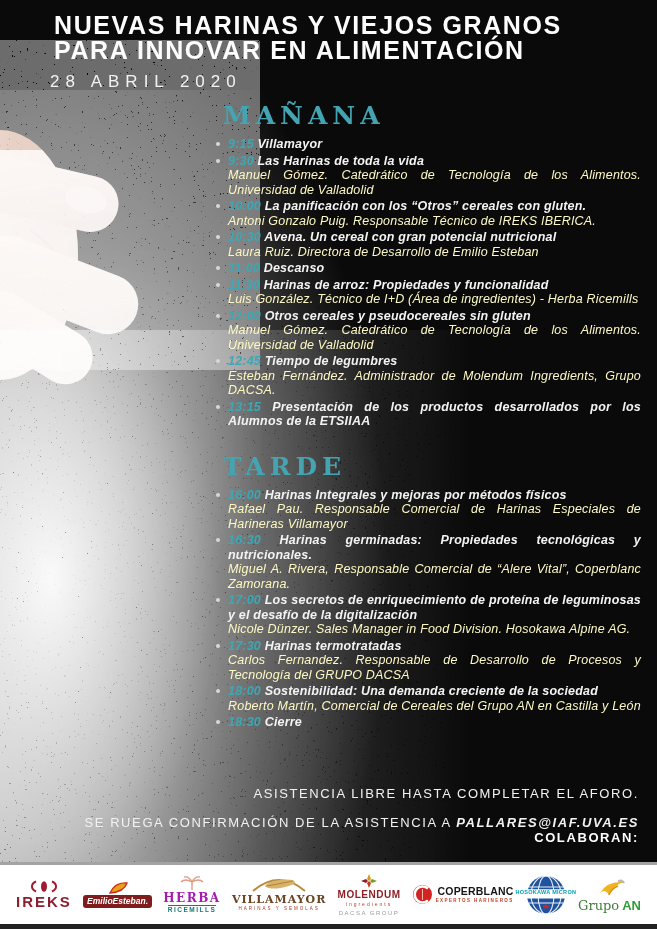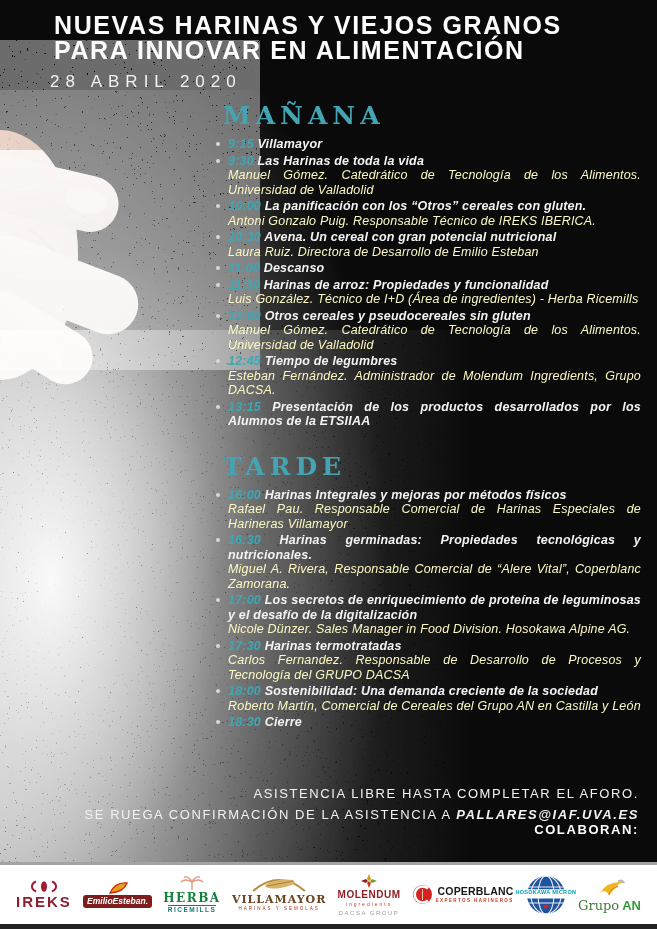--- a/index.html
+++ b/index.html
@@ -40,35 +40,35 @@
   .time{color:#3ea7b5;}
   .speaker{
     margin:0;text-align:justify;
     font-size:12.5px;line-height:14.5px;letter-spacing:0.2px;
     font-style:italic;font-weight:400;color:#fef9c3;
   }
 
   
   .notes{position:absolute;right:18px;top:786px;z-index:2;text-align:right;color:#f2f2f2;}
   .notes p{margin:0;font-size:13px;letter-spacing:1.6px;}
-  .notes .rsvp{margin-top:6px;}
+  .notes .rsvp{margin-top:14px;}
   .email{font-weight:bold;font-style:italic;}
   .colab{margin-top:9px;font-size:16px;font-weight:800;letter-spacing:2.8px;color:#ffffff;}
 
   
   .logo-band{
     position:absolute;left:0;right:0;bottom:0;height:62px;z-index:3;
     background:#ffffff;border-top:3px solid #a3a3a3;box-sizing:border-box;
     display:flex;align-items:center;justify-content:space-between;padding:0 16px;
   }
   .logo{display:flex;flex-direction:column;align-items:center;justify-content:center;line-height:1;}
   .ireks-text{font-size:15px;font-weight:800;color:#8c1f2f;letter-spacing:2px;margin-top:1px;}
   .ee-box{background:#7f1d1d;color:#fff;font-weight:bold;font-style:italic;font-size:8.5px;
           padding:2px 4px;border-radius:3px;margin-top:1px;}
-  .herba1{font-family:"DejaVu Serif",serif;font-weight:bold;font-size:12px;color:#15803d;letter-spacing:1.5px;margin-top:1px;text-align:right;}
+  .herba1{font-family:"DejaVu Serif",serif;font-weight:bold;font-size:12px;color:#a21caf;letter-spacing:1.5px;margin-top:1px;text-align:right;}
   .herba2{font-size:6.5px;font-weight:bold;color:#157a72;letter-spacing:1.5px;border-top:1px solid #157a72;padding-top:1px;margin-top:1px;}
   .mol1{font-size:10px;font-weight:800;color:#8e2025;letter-spacing:0.5px;margin-top:1px;}
   .mol2{font-size:5px;color:#c03a20;letter-spacing:2px;margin-top:2px;}
   .mol3{font-size:6px;color:#9b9b9b;letter-spacing:1.5px;margin-top:3px;}
   .villa1{font-family:"DejaVu Serif",serif;font-weight:bold;font-size:11px;color:#6b4423;letter-spacing:1px;margin-top:1px;}
   .villa2{font-size:4.5px;color:#a83326;letter-spacing:2px;margin-top:2px;}
   .lg-coper{flex-direction:row;gap:3px;}
   .coper-col{display:flex;flex-direction:column;align-items:flex-end;}
   .coper1{font-size:10.5px;font-weight:800;color:#161616;letter-spacing:0.2px;}
   .coper2{font-size:4.5px;font-weight:bold;color:#c03a20;letter-spacing:1.4px;margin-top:2px;}

